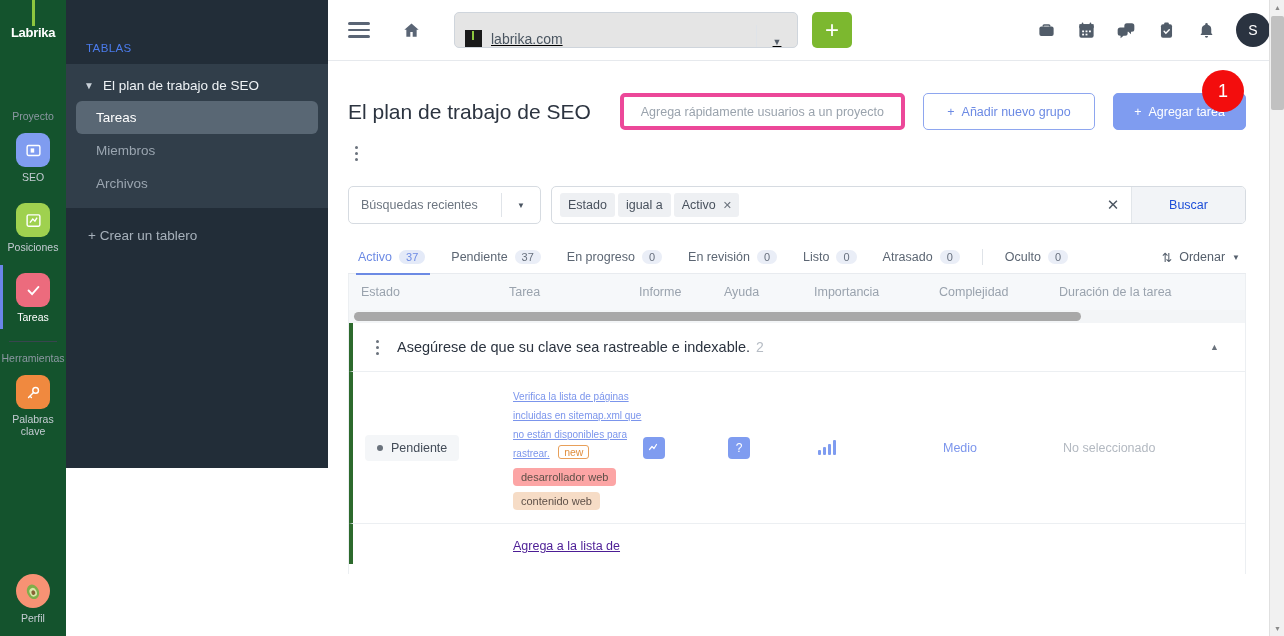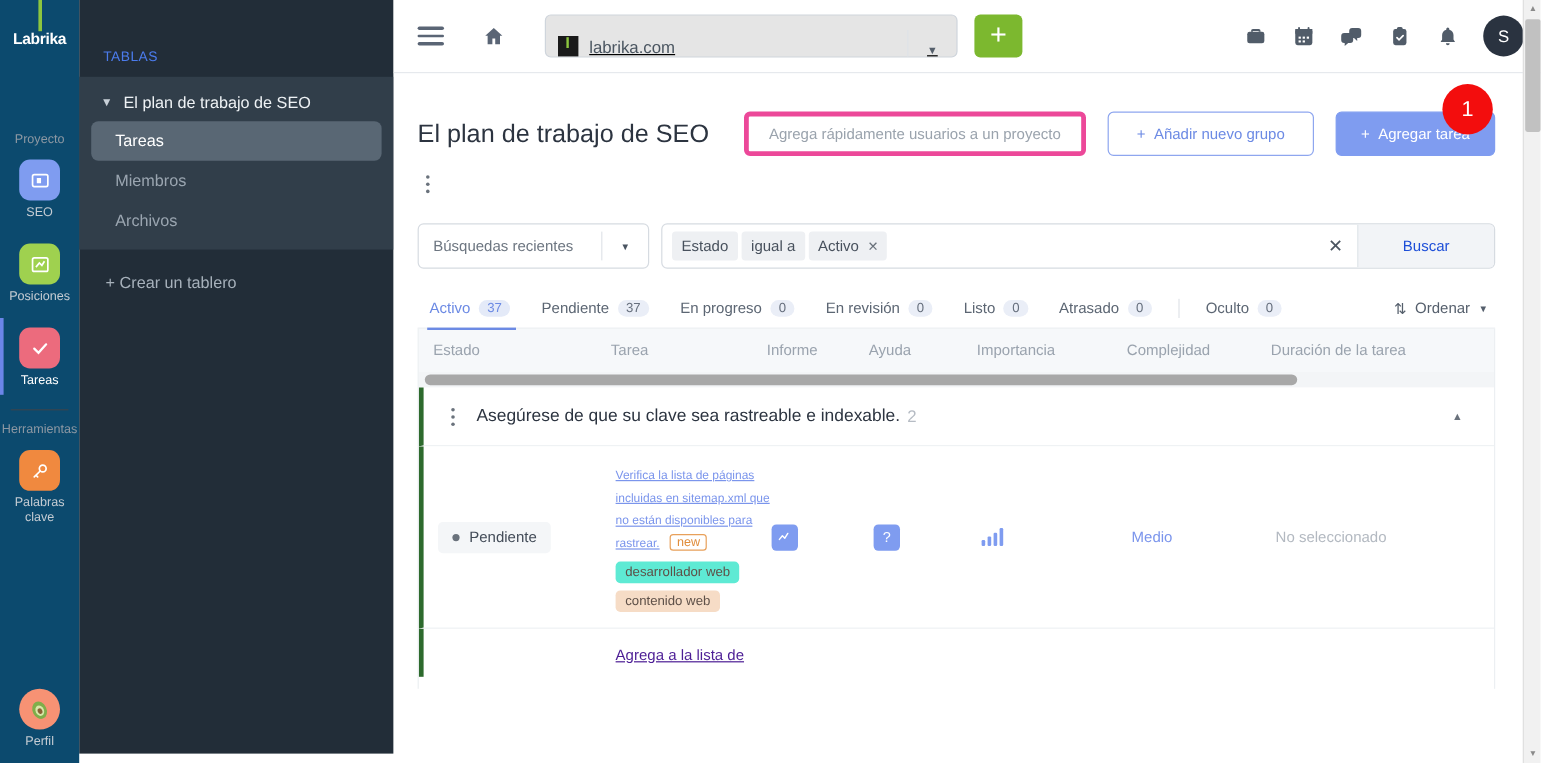--- a/index.html
+++ b/index.html
@@ -7,21 +7,21 @@
     width: 1284px; height: 636px;
     overflow: hidden;
     font-family: "Liberation Sans", sans-serif;
     background: #ffffff;
   }
   .app { position: relative; width: 1284px; height: 636px; display: flex; }
 
   
   .rail {
     width: 66px; height: 636px;
-    background: #0c4a6e;
+    background: #14532d;
     display: flex; flex-direction: column; align-items: center;
     flex: 0 0 66px;
     position: relative;
   }
   .logo-wrap {
     width: 66px; height: 44px;
     display: flex; align-items: flex-end; justify-content: center;
     padding-bottom: 4px; position: relative;
   }
   .logo-bar {
@@ -63,21 +63,21 @@
     width: 48px; height: 1px; background: #39454f; margin: 14px 0 10px 0;
   }
   .rail-spacer { flex: 1 1 auto; }
   .avatar-avo {
     width: 34px; height: 34px; border-radius: 50%;
     background: #f79274; display: flex; align-items: center; justify-content: center;
   }
 
   
   .sidebar {
-    width: 262px; height: 628px; flex: 0 0 262px;
+    width: 262px; height: 468px; flex: 0 0 262px;
     background: #222d38;
   }
   .sb-title {
     font-size: 11.5px; color: #4b7bec; letter-spacing: 0.4px;
     padding: 42px 0 10px 20px; font-weight: 400;
   }
   .sb-group { background: #313e4a; padding: 6px 0 8px 0; }
   .sb-group-head {
     display: flex; align-items: center; gap: 9px;
     padding: 8px 12px 8px 18px; cursor: pointer;
@@ -302,21 +302,21 @@
   }
   .new-tag {
     display: inline-block; border: 1px solid #e8a05a; color: #e08d3c;
     font-size: 10.5px; border-radius: 3px; padding: 0px 5px; margin-left: 4px;
     vertical-align: 1px;
   }
   .tag {
     display: inline-block; font-size: 11px; border-radius: 4px;
     padding: 3px 8px; margin-top: 6px; color: #5e5048;
   }
-  .tag.dev { background: #5eead4; }
+  .tag.dev { background: #fca5a5; }
   .tag.cont { background: #f6dcc6; }
   .td-informe { width: 85px; justify-content: flex-start; padding-left: 0px;}
   .td-ayuda { width: 90px; }
   .sq-btn {
     width: 22px; height: 22px; border-radius: 4px; background: #7f9cf0;
     color: #fff; display: flex; align-items: center; justify-content: center;
     font-size: 12px; cursor: pointer;
   }
   .td-importancia { width: 125px; }
   .bars { display: flex; align-items: flex-end; gap: 2px; height: 15px; }

